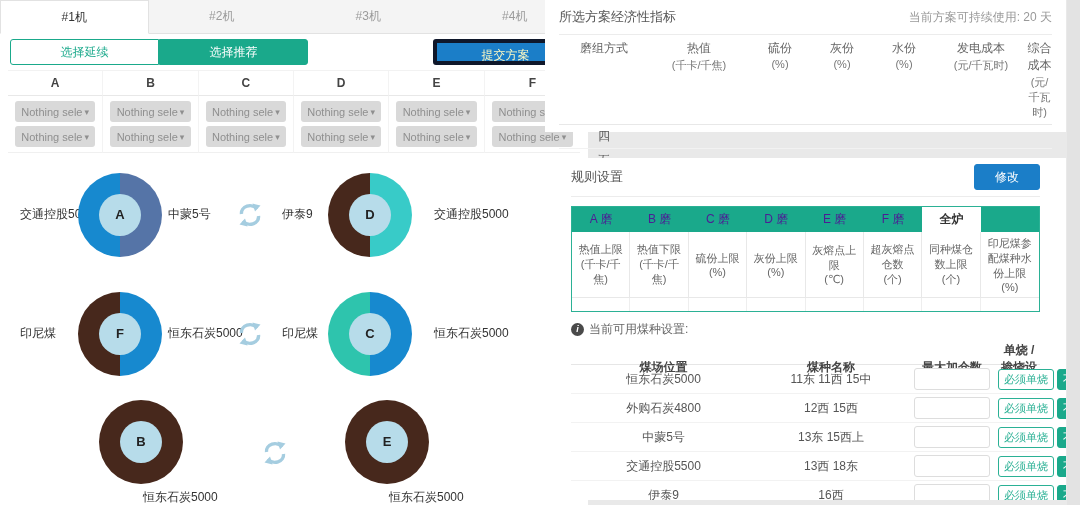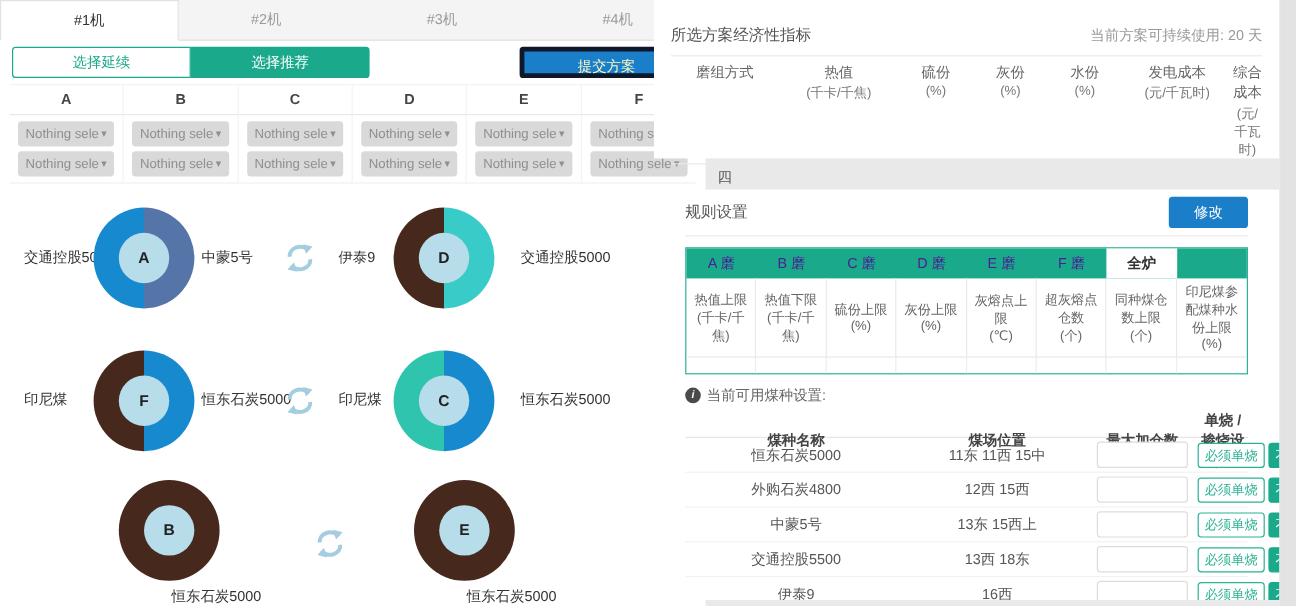--- a/index.html
+++ b/index.html
@@ -45,21 +45,21 @@
     font-size:13px;font-weight:bold;color:#222;}
   .refresh-box{width:44px;display:flex;justify-content:center;flex:none;cursor:pointer;}
   .sp-a{width:99px;flex:none;}
   .sp-b{width:70px;flex:none;}
   .sp-c{width:48px;flex:none;}
   .unit{width:84px;display:flex;flex-direction:column;flex:none;}
   .below-label{font-size:12px;color:#333;white-space:nowrap;margin-top:5px;margin-left:44px;}
   
   .right-panel{position:absolute;left:545px;top:0;width:521px;height:505px;}
   .card{background:#fff;box-sizing:border-box;}
-  .card1{height:132px;padding:12px 14px;}
+  .card1{height:132px;padding:0 14px;}
   .card2{position:absolute;top:158px;left:0;right:0;height:342px;padding:0 26px;overflow:hidden;}
   .card-title-row{display:flex;align-items:center;justify-content:space-between;height:34px;border-bottom:1px solid #ececec;}
   .card-title{font-size:13px;color:#555;}
   .duration{font-size:12px;color:#999;}
   .eco-header{display:grid;grid-template-columns:90px 100px 62px 62px 62px 92px 1fr;padding:5px 0 4px 0;border-bottom:1px solid #e8e8e8;}
   .eco-h{text-align:center;font-size:12px;color:#666;}
   .eco-h .sub{font-size:11px;color:#777;margin-top:1px;}
   .eco-row{display:grid;grid-template-columns:90px 100px 62px 62px 62px 92px 1fr;height:23px;align-items:center;border-bottom:1px solid #f2f2f2;}
   .eco-row .ec{text-align:center;font-size:12px;color:#555;}
   .card2 .card-title-row{height:38px;border-bottom:1px solid #ececec;}
@@ -381,22 +381,22 @@
             <div class="re"></div>
             <div class="re"></div>
             <div class="re"></div>
           </div>
       </div>
       <div class="info-line">
         <span class="info-icon">i</span>
         <span>当前可用煤种设置:</span>
       </div>
       <div class="coal-header" id="coal-header">
+          <div class="ch">煤场位置</div>
           <div class="ch">煤种名称</div>
-          <div class="ch">煤场位置</div>
           <div class="ch">最大加仓数</div>
           <div class="ch">单烧 / 掺烧设定</div>
         </div>
       <div id="coal-rows">
           <div class="coal-row">
             <div class="cc">恒东石炭5000</div>
             <div class="cc">11东 11西 15中</div>
             <div>
               <input class="coal-input" style="">
             </div>

